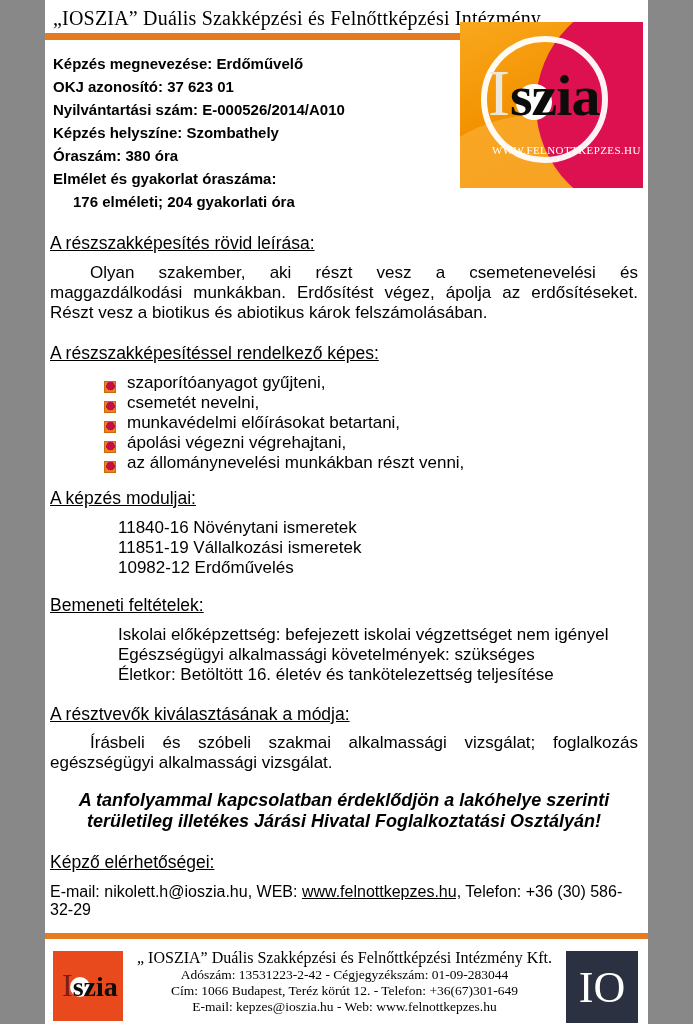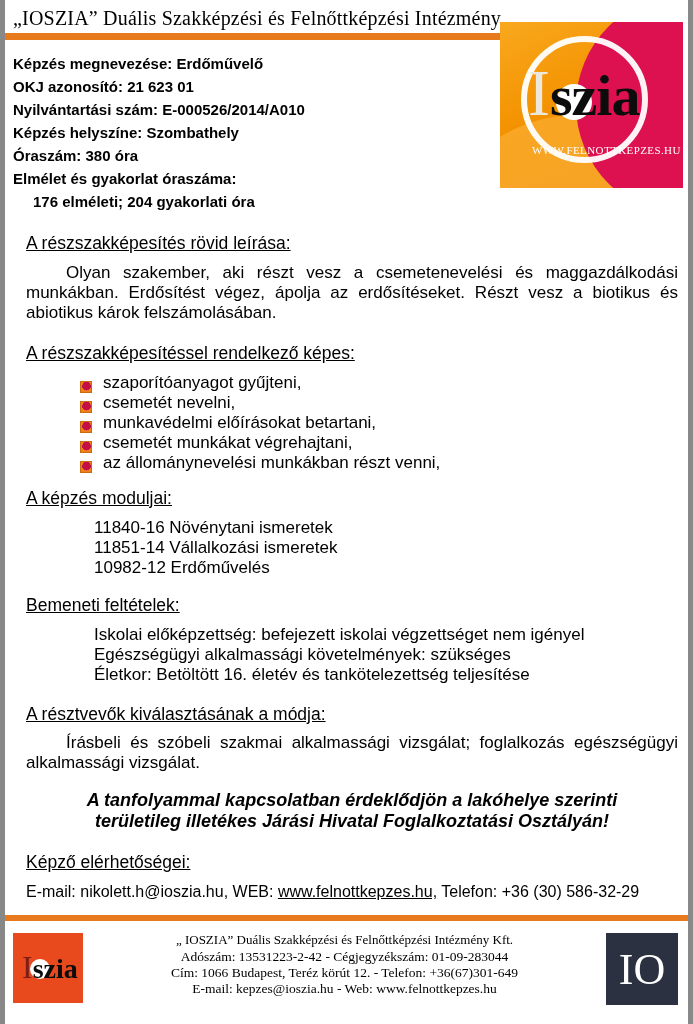--- a/index.html
+++ b/index.html
@@ -1,19 +1,19 @@
 <!DOCTYPE html>
 <html><head>
 <meta charset="utf-8">
 <style>
   * { margin:0; padding:0; box-sizing:border-box; }
   html,body { background:#888; }
   .page {
     position:relative;
-    width:683px; height:1024px;
+    width:603px; height:1024px;
     margin:0 auto;
     background:#ffffff;
     font-family:"Liberation Sans", sans-serif;
     color:#000;
     overflow:hidden;
   }
 
   
   .header-title {
     font-family:"Liberation Serif", serif;
@@ -78,21 +78,21 @@
   
   .course-info {
     margin:12px 200px 0 8px;
     font-weight:bold;
     font-size:15px;
     line-height:23px;
   }
   .course-info .indent { padding-left:20px; }
 
   
-  .content { padding:0 10px 0 21px; }
+  .content { padding:0 10px 0 5px; }
   .sec-heading {
     font-size:17.5px;
     text-decoration:underline;
     margin-top:20px;
   }
   .para {
     font-size:17px; line-height:20px;
     text-align:justify;
     text-indent:40px;
     margin-top:9px;
@@ -148,21 +148,21 @@
   .flogo-word .fi { font-size:32px; color:#7E1C17; }
   .flogo-word .fszia { font-size:28px; color:#0c0c0c; font-weight:bold; }
   .footer-center {
     flex:1 1 auto;
     text-align:center;
     font-family:"Liberation Serif", serif;
     font-size:13.5px;
     line-height:16px;
     padding-top:2px;
   }
-  .footer-center .company { font-size:13px; margin-bottom:1px; }
+  .footer-center .company { font-size:16px; margin-bottom:1px; }
   .rlogo {
     flex:0 0 auto;
     width:72px; height:72px;
     background:#2B3140;
     color:#fff;
     display:flex; align-items:center; justify-content:center;
     font-family:"Liberation Serif", serif;
     font-size:44px;
     margin-top:3px;
   }
@@ -179,21 +179,21 @@
     <div class="logo-band"></div>
     <div class="logo-crimson"></div>
     <div class="logo-ring"></div>
     <div class="logo-dot"></div>
     <div class="logo-word"><span class="li">I</span><span class="lszia">szia</span></div>
     <div class="logo-url">WWW.FELNOTTKEPZES.HU</div>
   </div>
 
   <div class="course-info">
     <div>Képzés megnevezése: Erdőművelő</div>
-    <div>OKJ azonosító: 21 623 01</div>
+    <div>OKJ azonosító: 37 623 01</div>
     <div>Nyilvántartási szám: E-000526/2014/A010</div>
     <div>Képzés helyszíne: Szombathely</div>
     <div>Óraszám: 380 óra</div>
     <div>Elmélet és gyakorlat óraszáma:</div>
     <div class="indent">176 elméleti; 204 gyakorlati óra</div>
   </div>
 
   <div class="content">
 
     <div class="sec-heading">A részszakképesítés rövid leírása:</div>
@@ -208,32 +208,32 @@
       <div class="bullet-item">
           <span class="bullet-icon"></span>
           <span>csemetét nevelni,</span>
         </div>
       <div class="bullet-item">
           <span class="bullet-icon"></span>
           <span>munkavédelmi előírásokat betartani,</span>
         </div>
       <div class="bullet-item">
           <span class="bullet-icon"></span>
-          <span>csemetét munkákat végrehajtani,</span>
+          <span>ápolási végezni végrehajtani,</span>
         </div>
       <div class="bullet-item">
           <span class="bullet-icon"></span>
           <span>az állománynevelési munkákban részt venni,</span>
         </div>
     </div>
 
     <div class="sec-heading" style="margin-top:15px;">A képzés moduljai:</div>
     <div class="plain-list">
       <div>11840-16 Növénytani ismeretek</div>
-      <div>11851-14 Vállalkozási ismeretek</div>
+      <div>11851-19 Vállalkozási ismeretek</div>
       <div>10982-12 Erdőművelés</div>
     </div>
 
     <div class="sec-heading" style="margin-top:17px;">Bemeneti feltételek:</div>
     <div class="plain-list">
       <div>Iskolai előképzettség: befejezett iskolai végzettséget nem igényel</div>
       <div>Egészségügyi alkalmassági követelmények: szükséges</div>
       <div>Életkor: Betöltött 16. életév és tankötelezettség teljesítése</div>
     </div>
 

